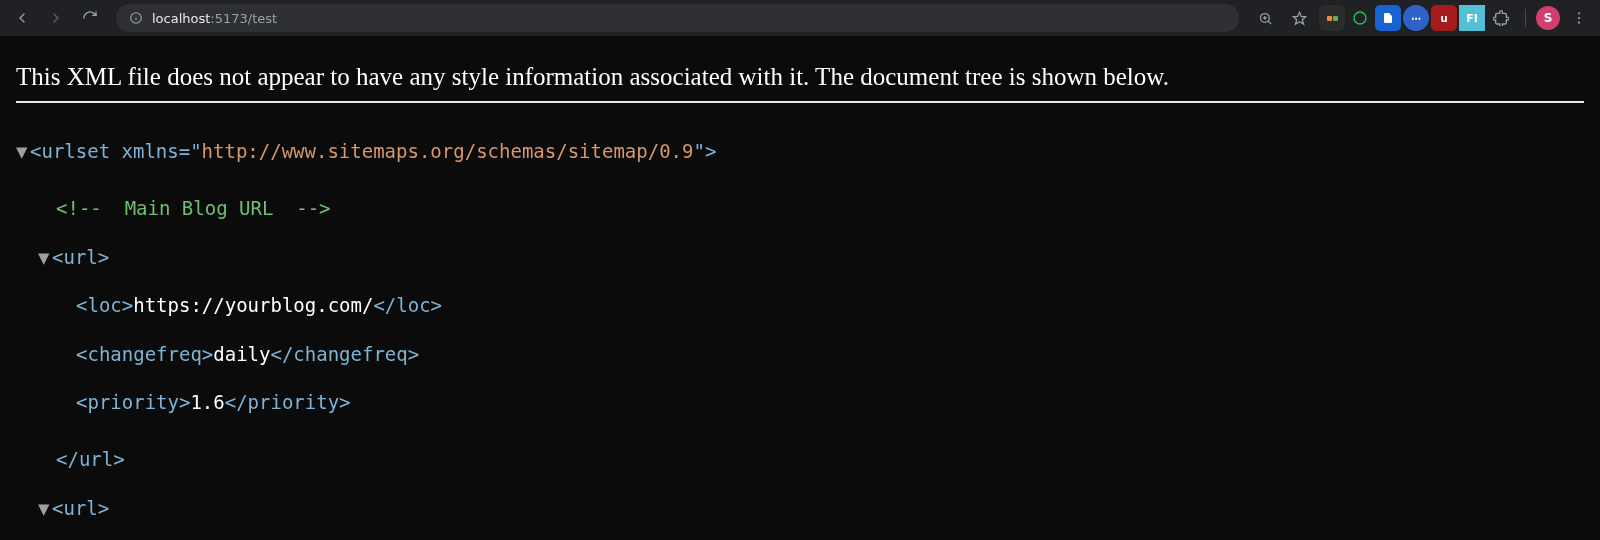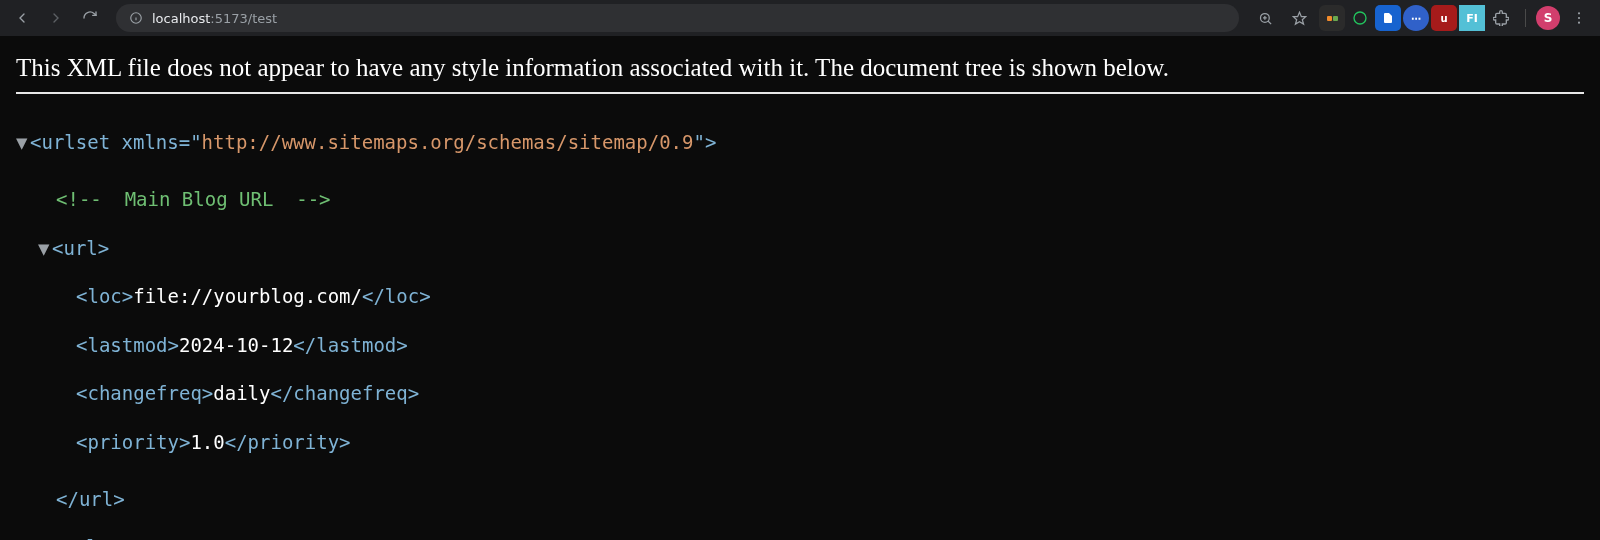--- a/index.html
+++ b/index.html
@@ -85,21 +85,21 @@
   .sep{width:1px;height:18px;background:#4a4a4a;margin:0 4px;}
 
   
   .content{
     padding:14px 16px;
   }
   .notice{
     font-family:"Times New Roman",Times,serif;
     font-size:25px;
     color:#fff;
-    margin:4px 0 10px 0;
+    margin:13px 0 10px 0;
   }
   .divider{
     height:2px;background:#e8e8e8;margin:0 0 12px 0;
   }
   .xml{
     font-family:"DejaVu Sans Mono","Menlo","Consolas",monospace;
     font-size:19px;
     line-height:1.28;
     white-space:pre;
   }
@@ -208,24 +208,23 @@
 </div>
 
 <div class="content">
   <div class="notice">This XML file does not appear to have any style information associated with it. The document tree is shown below.</div>
   <div class="divider"></div>
 
   <div class="xml">
 <span class="ln"><span class="tri">▼</span><span class="tag">&lt;urlset xmlns="</span><span class="attr-val">http://www.sitemaps.org/schemas/sitemap/0.9</span><span class="tag">"&gt;</span></span>
 <span class="ln ind2"><span class="cmt">&lt;!--  Main Blog URL  --&gt;</span></span>
 <span class="ln ind1"><span class="tri">▼</span><span class="tag">&lt;url&gt;</span></span>
-<span class="ln ind3"><span class="tag">&lt;loc&gt;</span><span class="txt">file://yourblog.com/</span><span class="tag">&lt;/loc&gt;</span></span>
-<span class="ln ind3"><span class="tag">&lt;lastmod&gt;</span><span class="txt">2024-10-12</span><span class="tag">&lt;/lastmod&gt;</span></span>
+<span class="ln ind3"><span class="tag">&lt;loc&gt;</span><span class="txt">https://yourblog.com/</span><span class="tag">&lt;/loc&gt;</span></span>
 <span class="ln ind3"><span class="tag">&lt;changefreq&gt;</span><span class="txt">daily</span><span class="tag">&lt;/changefreq&gt;</span></span>
-<span class="ln ind3"><span class="tag">&lt;priority&gt;</span><span class="txt">1.0</span><span class="tag">&lt;/priority&gt;</span></span>
+<span class="ln ind3"><span class="tag">&lt;priority&gt;</span><span class="txt">1.6</span><span class="tag">&lt;/priority&gt;</span></span>
 <span class="ln ind2"><span class="tag">&lt;/url&gt;</span></span>
 <span class="ln ind1"><span class="tri">▼</span><span class="tag">&lt;url&gt;</span></span>
 
 
 
 
 
 
   </div>
 </div>

